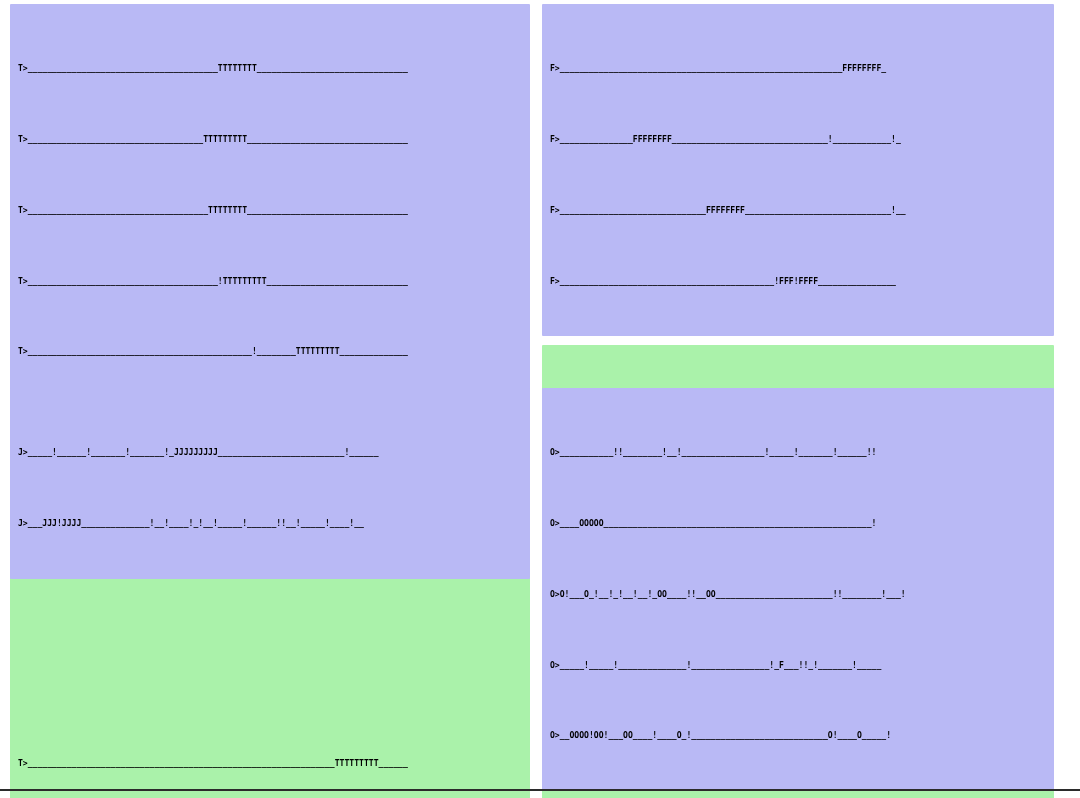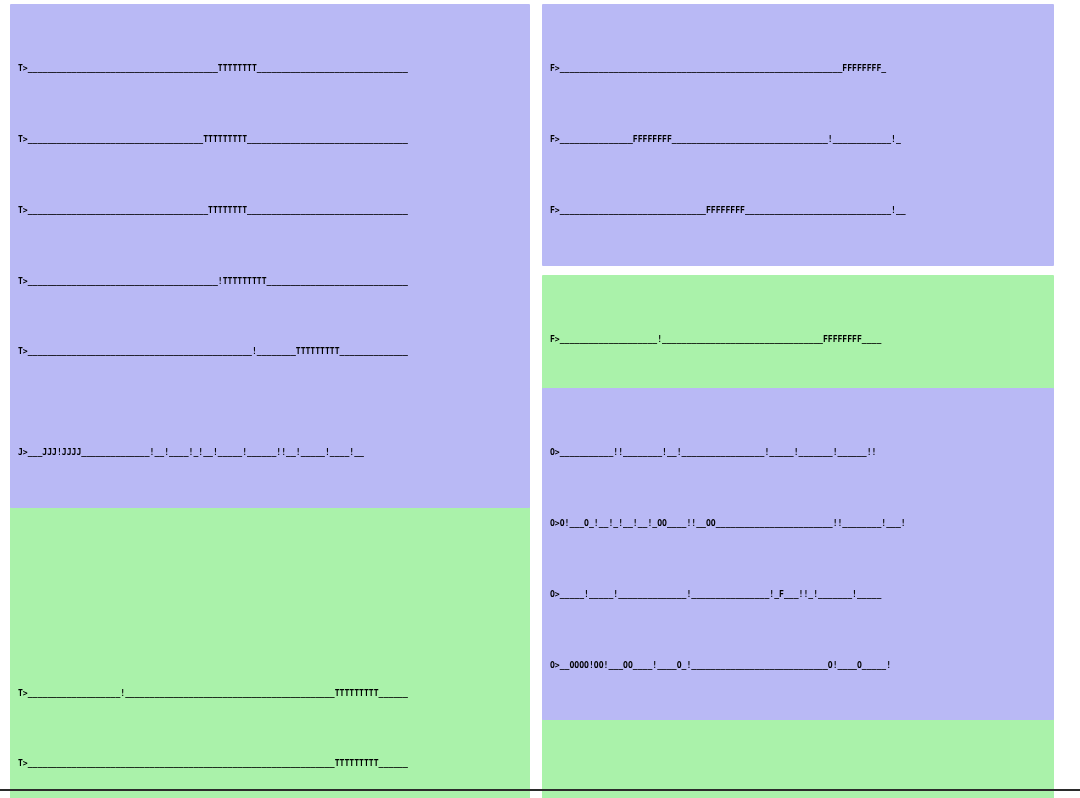--- a/index.html
+++ b/index.html
@@ -88,20 +88,21 @@
     </div>
 
   </div>
 
   <div class="cell cell-right">
     <div class="panel-stack">
       <div class="panel panel-blue">
         <span class="row">F&gt;__________________________________________________________FFFFFFFF_</span>
         <span class="row">F&gt;_______________FFFFFFFF________________________________!____________!_</span>
         <span class="row">F&gt;______________________________FFFFFFFF______________________________!__</span>
+        <span class="row">F&gt;____________________________________________!FFF!FFFF________________</span>
       </div>
       <div class="panel panel-green">
         <span class="row">F&gt;____________________!_________________________________FFFFFFFF____</span>
         <span class="row">F&gt;_______________________________________________________FFFFFFFF____</span>
         <span class="row">F&gt;______________________________________________________FFFFFFFF!____</span>
         <span class="row">F&gt;____________________________________________________FFFFFFFF!_____</span>
         <span class="row">F&gt;______________________________________________________FFFFFFFF____</span>
       </div>
       <div class="panel panel-green">
         <span class="row">F&gt;_____________________FFFFFFFF!_____________________!______________</span>
@@ -110,38 +111,40 @@
         
         
       </div>
     </div>
 
   </div>
 
   <div class="cell cell-left">
     <div class="panel-stack">
       <div class="panel panel-blue">
+        <span class="row">J&gt;_____!______!_______!_______!_JJJJJJJJJ__________________________!______</span>
         <span class="row">J&gt;___JJJ!JJJJ______________!__!____!_!__!_____!______!!__!_____!____!__</span>
       </div>
       <div class="panel panel-green">
         
         
         
         
         
       </div>
 
     </div>
 
   </div>
 
   <div class="cell cell-right">
     <div class="panel-stack">
       <div class="panel panel-blue">
         <span class="row">O&gt;___________!!________!__!_________________!_____!_______!______!!</span>
+        <span class="row">O&gt;____OOOOO_______________________________________________________!</span>
         <span class="row">O&gt;O!___O_!__!_!__!__!_OO____!!__OO________________________!!________!___!</span>
         <span class="row">O&gt;_____!_____!______________!________________!_F___!!_!_______!_____</span>
         <span class="row">O&gt;__OOOO!OO!___OO____!____O_!____________________________O!____O_____!</span>
       </div>
       <div class="panel panel-green">
         
         
         
         
         

